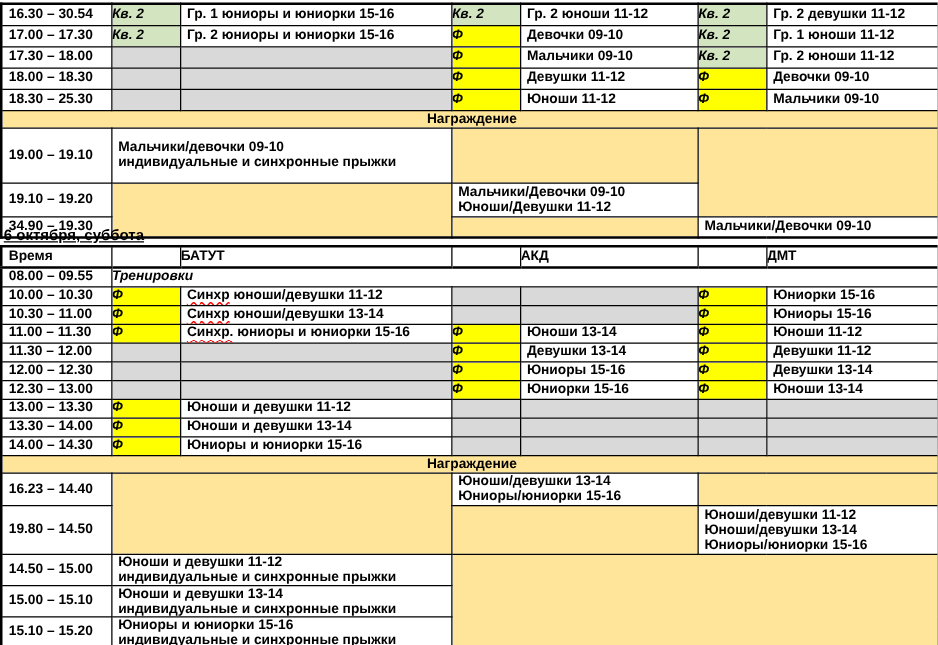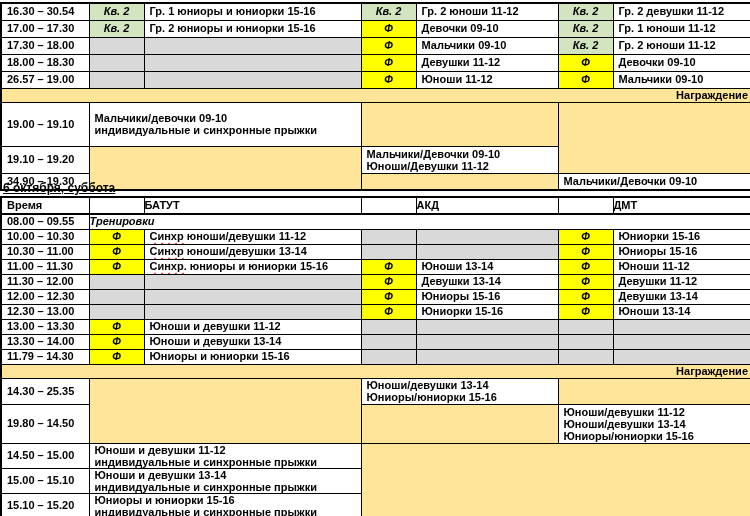--- a/index.html
+++ b/index.html
@@ -11,26 +11,26 @@
   table{
     border-collapse:collapse;table-layout:fixed;position:absolute;left:0;
     width:750px;border:2px solid #000;
   }
   #t1{top:2px;}
   #t2{top:196px;}
   td{
     border:1px solid #000;padding:0 2px 0 5px;vertical-align:middle;
     white-space:nowrap;overflow:hidden;line-height:13px;
   }
-  .flag{text-align:center;padding:0;font-style:italic;}
+  .flag{padding:0;font-style:italic;}
   .green{background:var(--green,#D3E5C0);}
   .yellow{background:var(--yellow,#FFFF00);}
   .gray{background:var(--gray,#D9D9D9);}
   .cream{background:var(--cream,#FFE599);}
-  .award{text-align:right;}
+  .award{text-align:center;}
   .ctr{padding:0;}
   .ital{font-style:italic;margin-left:32px;}
   .two{line-height:12px;}
   .sq{
     text-decoration:underline;text-decoration-style:wavy;
     text-decoration-color:var(--red,#FF0000);text-decoration-thickness:1px;
     text-underline-offset:2px;
     margin-top:48px;
   }
   .hdrline td{border-bottom:2px solid #000;margin-left:38px;}
@@ -85,21 +85,21 @@
   <tr class="h17">
     <td class="time">18.00 – 18.30</td>
     <td class="gray"></td>
     <td class="gray"></td>
     <td class="flag yellow">Ф</td>
     <td>Девушки 11-12</td>
     <td class="flag yellow">Ф</td>
     <td>Девочки 09-10</td>
   </tr>
   <tr class="h17">
-    <td class="time">26.57 – 19.00</td>
+    <td class="time">18.30 – 25.30</td>
     <td class="gray"></td>
     <td class="gray"></td>
     <td class="flag yellow">Ф</td>
     <td>Юноши 11-12</td>
     <td class="flag yellow">Ф</td>
     <td>Мальчики 09-10</td>
   </tr>
   <tr class="h13">
     <td colspan="7" class="cream award">Награждение</td>
   </tr>
@@ -220,33 +220,33 @@
   <tr class="h15">
     <td class="time">13.30 – 14.00</td>
     <td class="flag yellow">Ф</td>
     <td>Юноши и девушки 13-14</td>
     <td class="gray"></td>
     <td class="gray"></td>
     <td class="gray"></td>
     <td class="gray"></td>
   </tr>
   <tr class="h15">
-    <td class="time">11.79 – 14.30</td>
+    <td class="time">14.00 – 14.30</td>
     <td class="flag yellow">Ф</td>
     <td>Юниоры и юниорки 15-16</td>
     <td class="gray"></td>
     <td class="gray"></td>
     <td class="gray"></td>
     <td class="gray"></td>
   </tr>
   <tr class="h12">
     <td colspan="7" class="cream award">Награждение</td>
   </tr>
   <tr class="h26">
-    <td class="time">14.30 – 25.35</td>
+    <td class="time">16.23 – 14.40</td>
     <td colspan="2" rowspan="2" class="cream"></td>
     <td colspan="2" class="two">
       <div>Юноши/девушки 13-14</div>
       <div>Юниоры/юниорки 15-16</div>
     </td>
     <td colspan="2" class="cream"></td>
   </tr>
   <tr class="h39">
     <td class="time">19.80 – 14.50</td>
     <td colspan="2" class="cream"></td>

